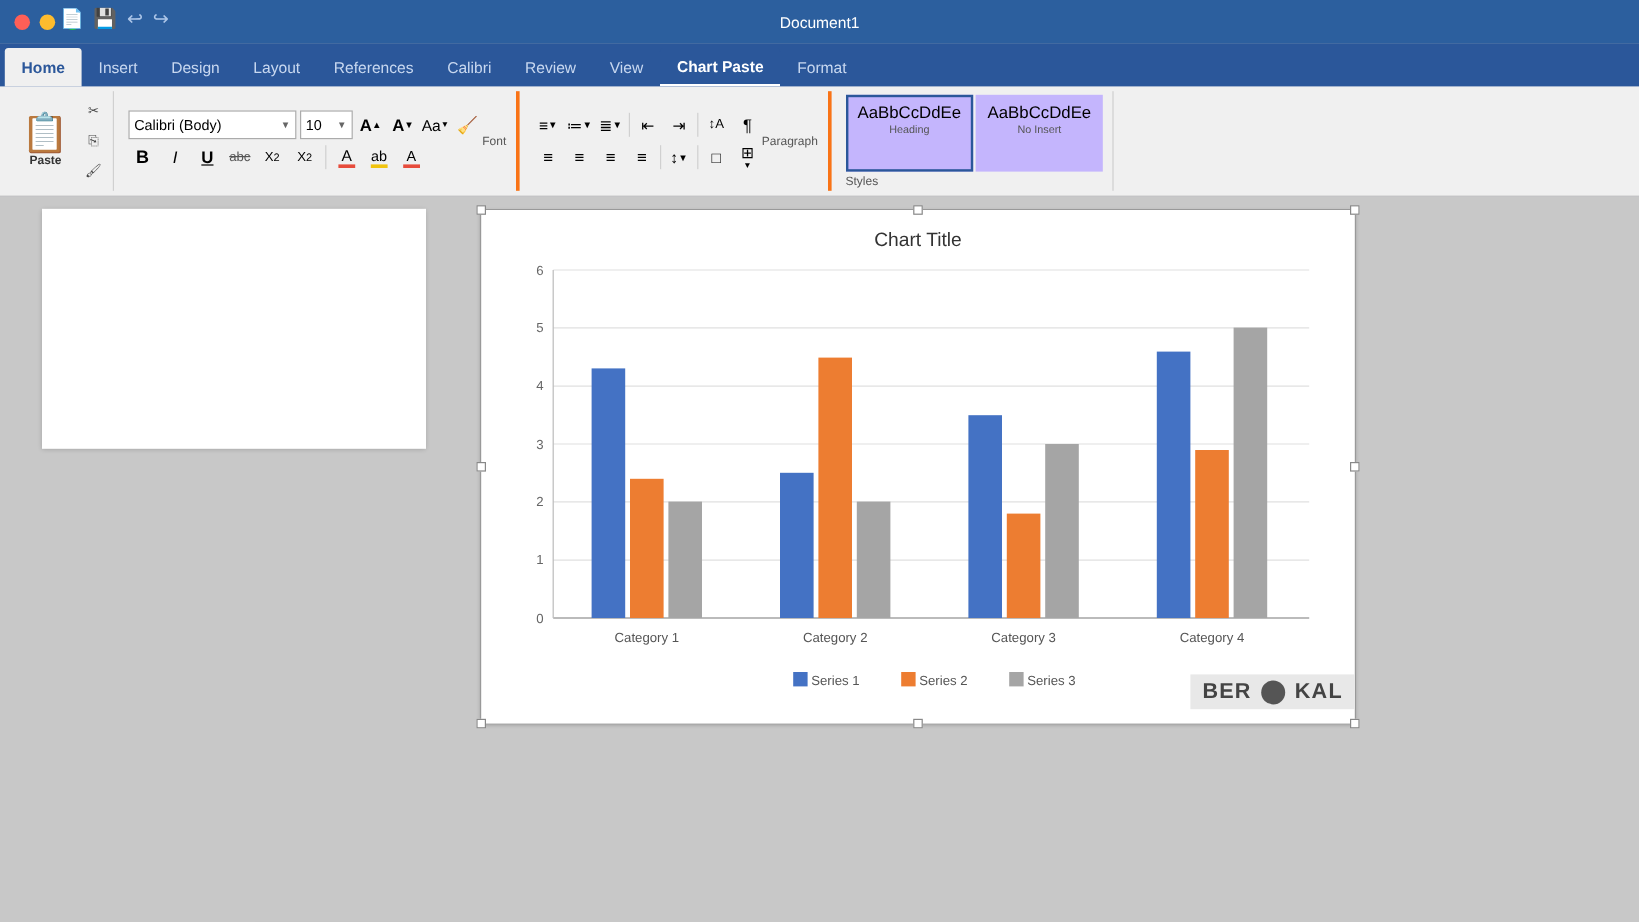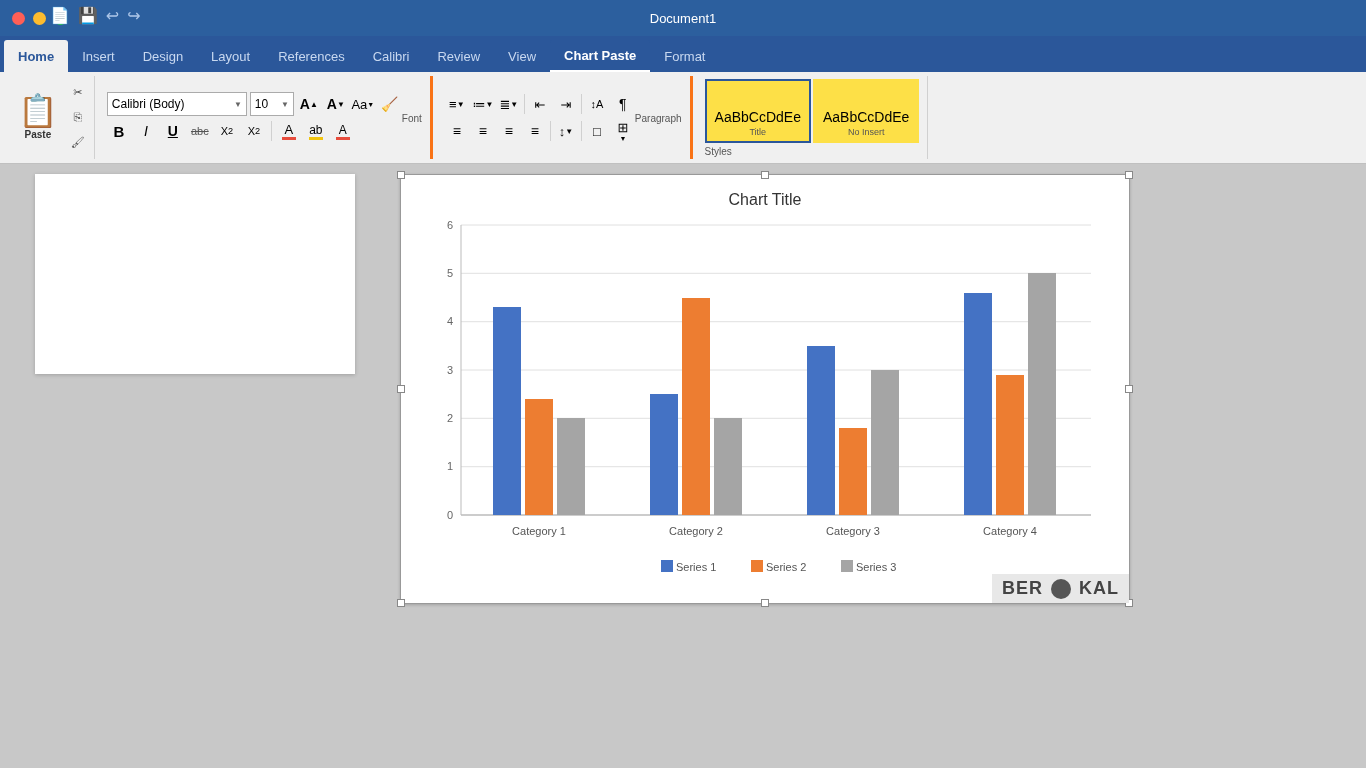--- a/index.html
+++ b/index.html
@@ -208,27 +208,27 @@
       display: flex;
       gap: 2px;
       flex: 1;
       align-items: center;
     }
     .style-item {
       border: 2px solid transparent;
       padding: 4px 8px;
       cursor: pointer;
       font-size: 13px;
-      background: #fde047;
+      background: #c4b5fd;
       min-width: 90px;
       height: 64px;
       display: flex;
       flex-direction: column;
       align-items: center;
-      justify-content: flex-end;
+      justify-content: flex-start;
     }
     .style-item.active { border-color: #2b579a; }
     .style-normal { font-size: 14px; }
     .style-label { font-size: 9px; color: #555; margin-top: 2px; }
     .style-heading1 { font-size: 14px; font-weight: bold; color: #2b579a; }
     .style-nospace { font-size: 14px; }
 
     
     .document-area {
       display: flex;
@@ -277,21 +277,21 @@
     .sh-tr { top: -4px; right: -4px; cursor: ne-resize; }
     .sh-ml { top: 50%; left: -4px; transform: translateY(-50%); cursor: w-resize; }
     .sh-mr { top: 50%; right: -4px; transform: translateY(-50%); cursor: e-resize; }
     .sh-bl { bottom: -4px; left: -4px; cursor: sw-resize; }
     .sh-bm { bottom: -4px; left: 50%; transform: translateX(-50%); cursor: s-resize; }
     .sh-br { bottom: -4px; right: -4px; cursor: se-resize; }
 
     
     .watermark {
       position: absolute;
-      bottom: 0;
+      bottom: 12px;
       right: 0;
       background: #e8e8e8;
       padding: 4px 10px;
       font-size: 18px;
       font-weight: bold;
       color: #444;
       letter-spacing: 1px;
     }
     .watermark-icon {
       display: inline-block;
@@ -446,21 +446,21 @@
           </div>
         </div>
       </div>
       <span class="ribbon-group-label">Paragraph</span>
     </div>
 
     <div class="styles-group">
       <div class="styles-content">
         <div class="style-item active">
           <div class="style-normal">AaBbCcDdEe</div>
-          <div class="style-label">Title</div>
+          <div class="style-label">Heading</div>
         </div>
         <div class="style-item">
           <div class="style-nospace">AaBbCcDdEe</div>
           <div class="style-label">No Insert</div>
         </div>
       </div>
       <span class="ribbon-group-label">Styles</span>
     </div>
   </div>
 </div>

